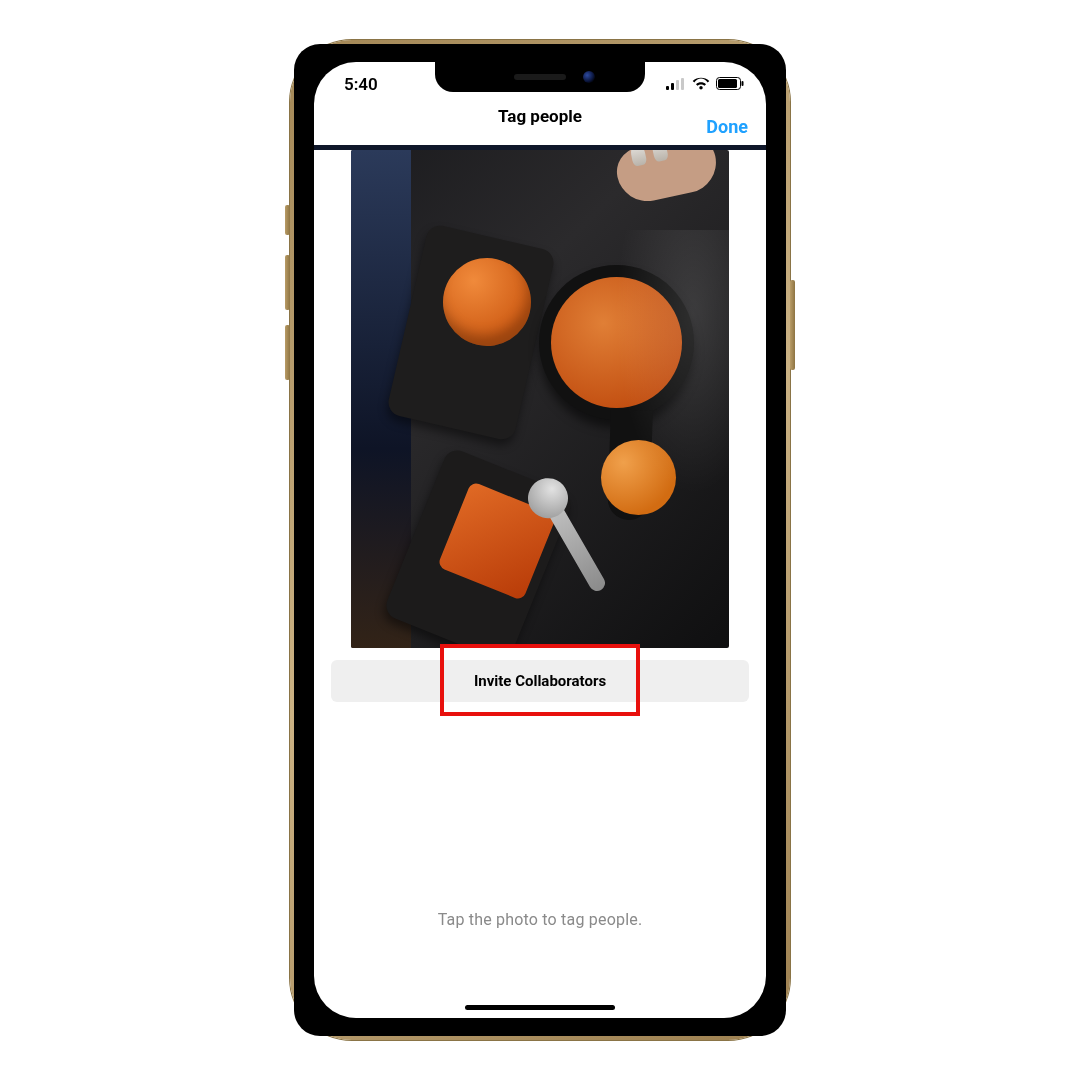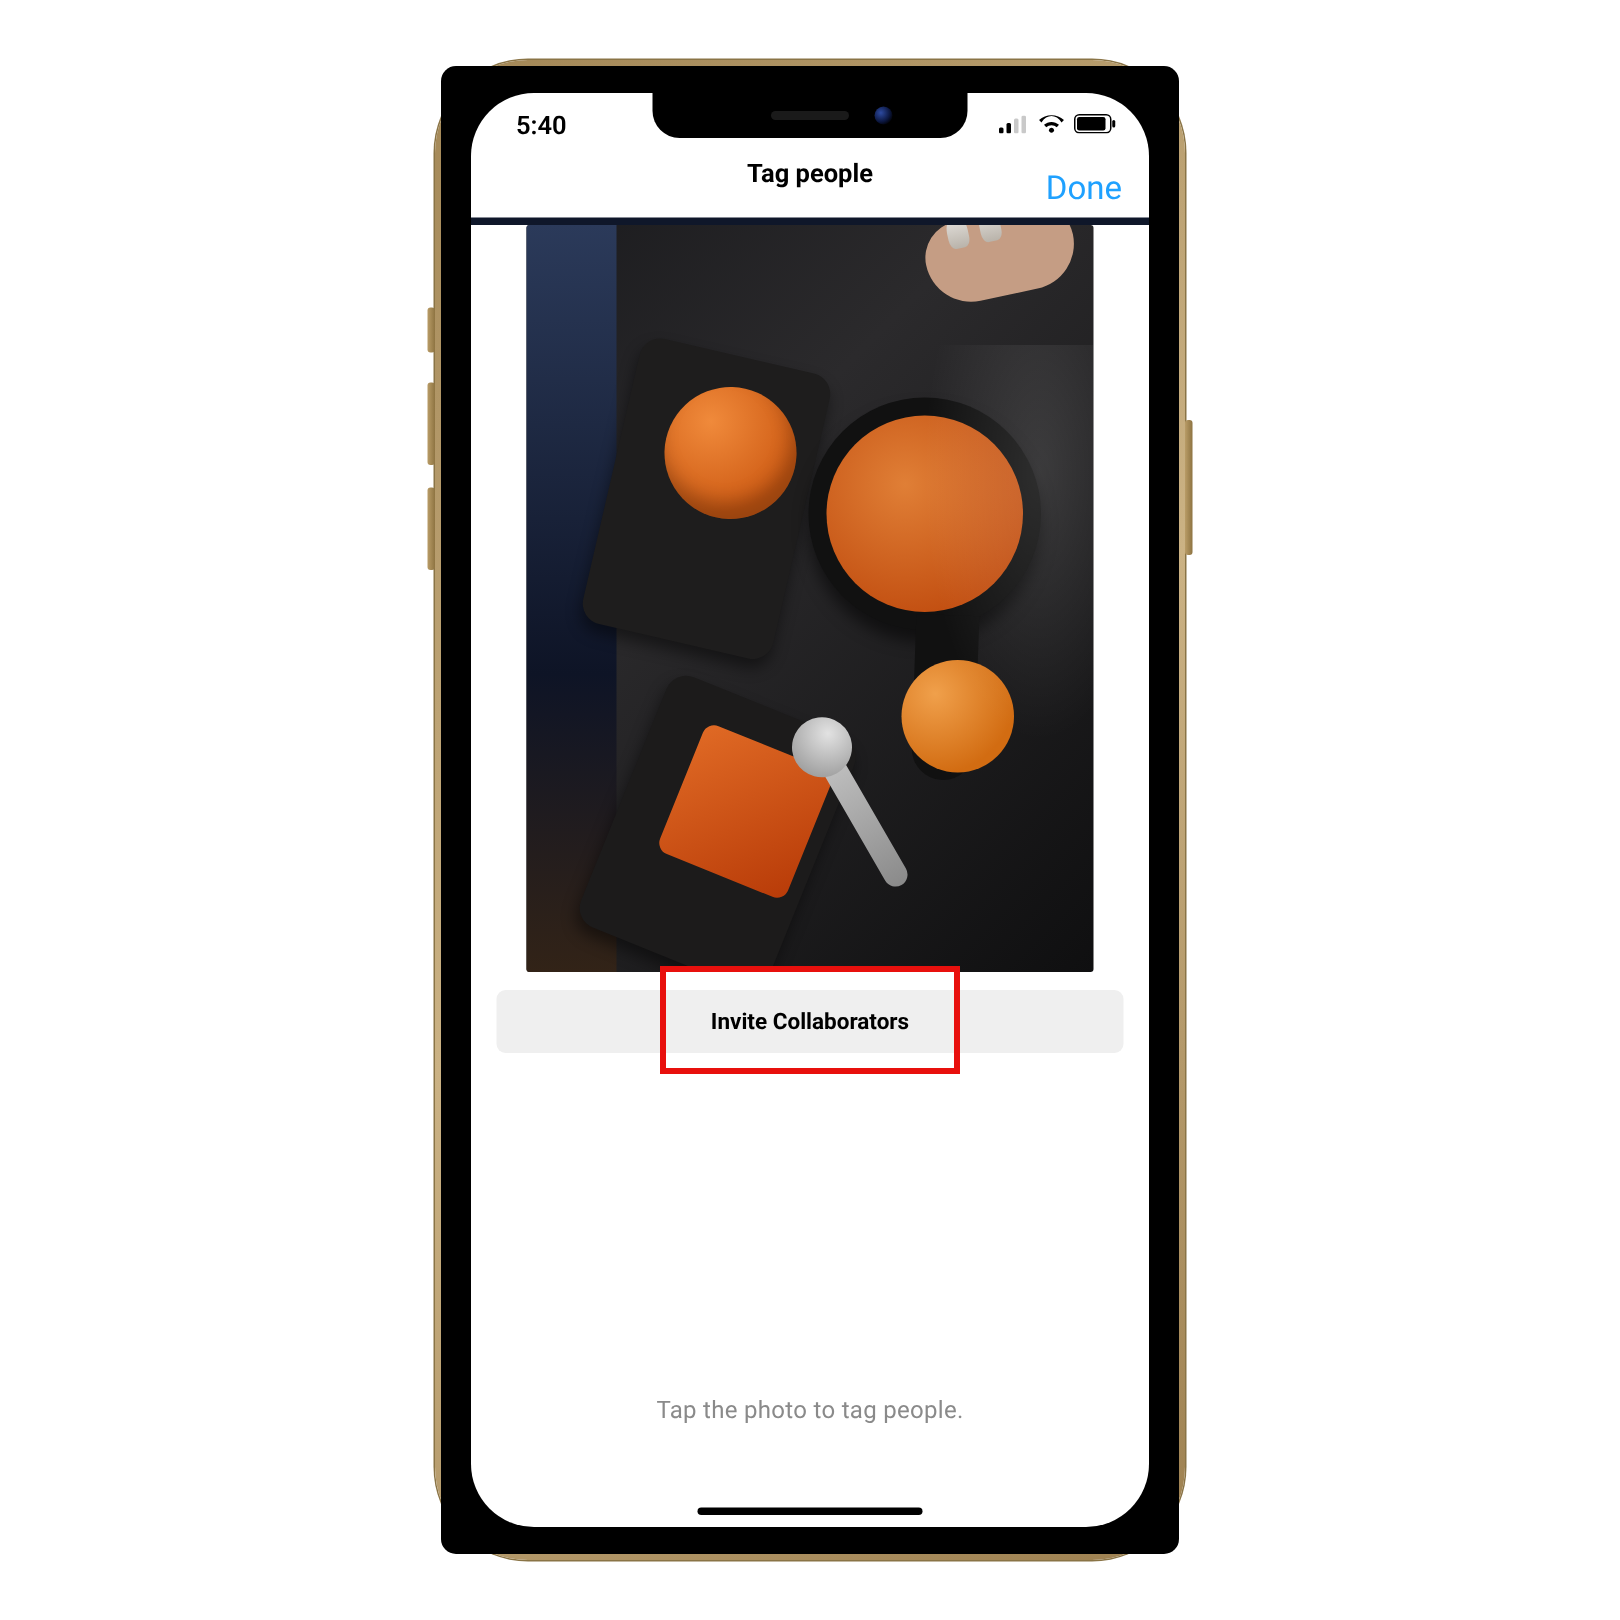--- a/index.html
+++ b/index.html
@@ -27,21 +27,21 @@
     position:relative;
     width:var(--phone-w);
     height:var(--phone-h);
     border-radius:62px;
     background:linear-gradient(145deg,#a38756 0%, #cbb284 50%, #9d8050 100%);
     padding:4px;
     box-shadow:0 0 0 1px #8a7446;
   }
   .phone-inner{
     width:100%;height:100%;
-    border-radius:10px;
+    border-radius:26px;
     background:#000;
     padding:var(--bezel-top) var(--bezel-side) var(--bezel-bottom) var(--bezel-side);
     position:relative;
   }
   
   .side-btn{position:absolute;background:linear-gradient(90deg,#b99c67,#8e7442);border-radius:2px;}
   .btn-mute{left:-5px;top:165px;width:5px;height:30px;}
   .btn-vol1{left:-5px;top:215px;width:5px;height:55px;}
   .btn-vol2{left:-5px;top:285px;width:5px;height:55px;}
   .btn-power{right:-5px;top:240px;width:5px;height:90px;}
@@ -82,21 +82,21 @@
   
   .nav-bar{
     height:44px;
     display:flex;align-items:flex-start;justify-content:center;
     position:relative;
     border-bottom:5px solid #0f172a;
   }
   .nav-title{font-size:17px;font-weight:700;color:#000;}
   .nav-done{
     position:absolute;right:18px;top:50%;transform:translateY(-50%);
-    font-size:22px;font-weight:400;color:var(--accent-blue);
+    font-size:18px;font-weight:700;color:var(--accent-blue);
   }
 
   
   .content{
     flex:1;
     display:flex;flex-direction:column;align-items:center;
     padding:0 0 0 0;
     height:calc(100% - 44px - 44px);
     position:relative;
   }
@@ -154,21 +154,21 @@
     width:200px;
     height:72px;
     border:4px solid #e8100d;
     pointer-events:none;
   }
 
   
   .hint{
     position:absolute;
     left:0;right:0;
-    top:780px;
+    top:760px;
     text-align:center;
     font-size:16px;
     color:#8a8a8a;
     letter-spacing:.2px;
   }
 
   
   .home-indicator{
     position:absolute;
     left:50%;bottom:8px;transform:translateX(-50%);

